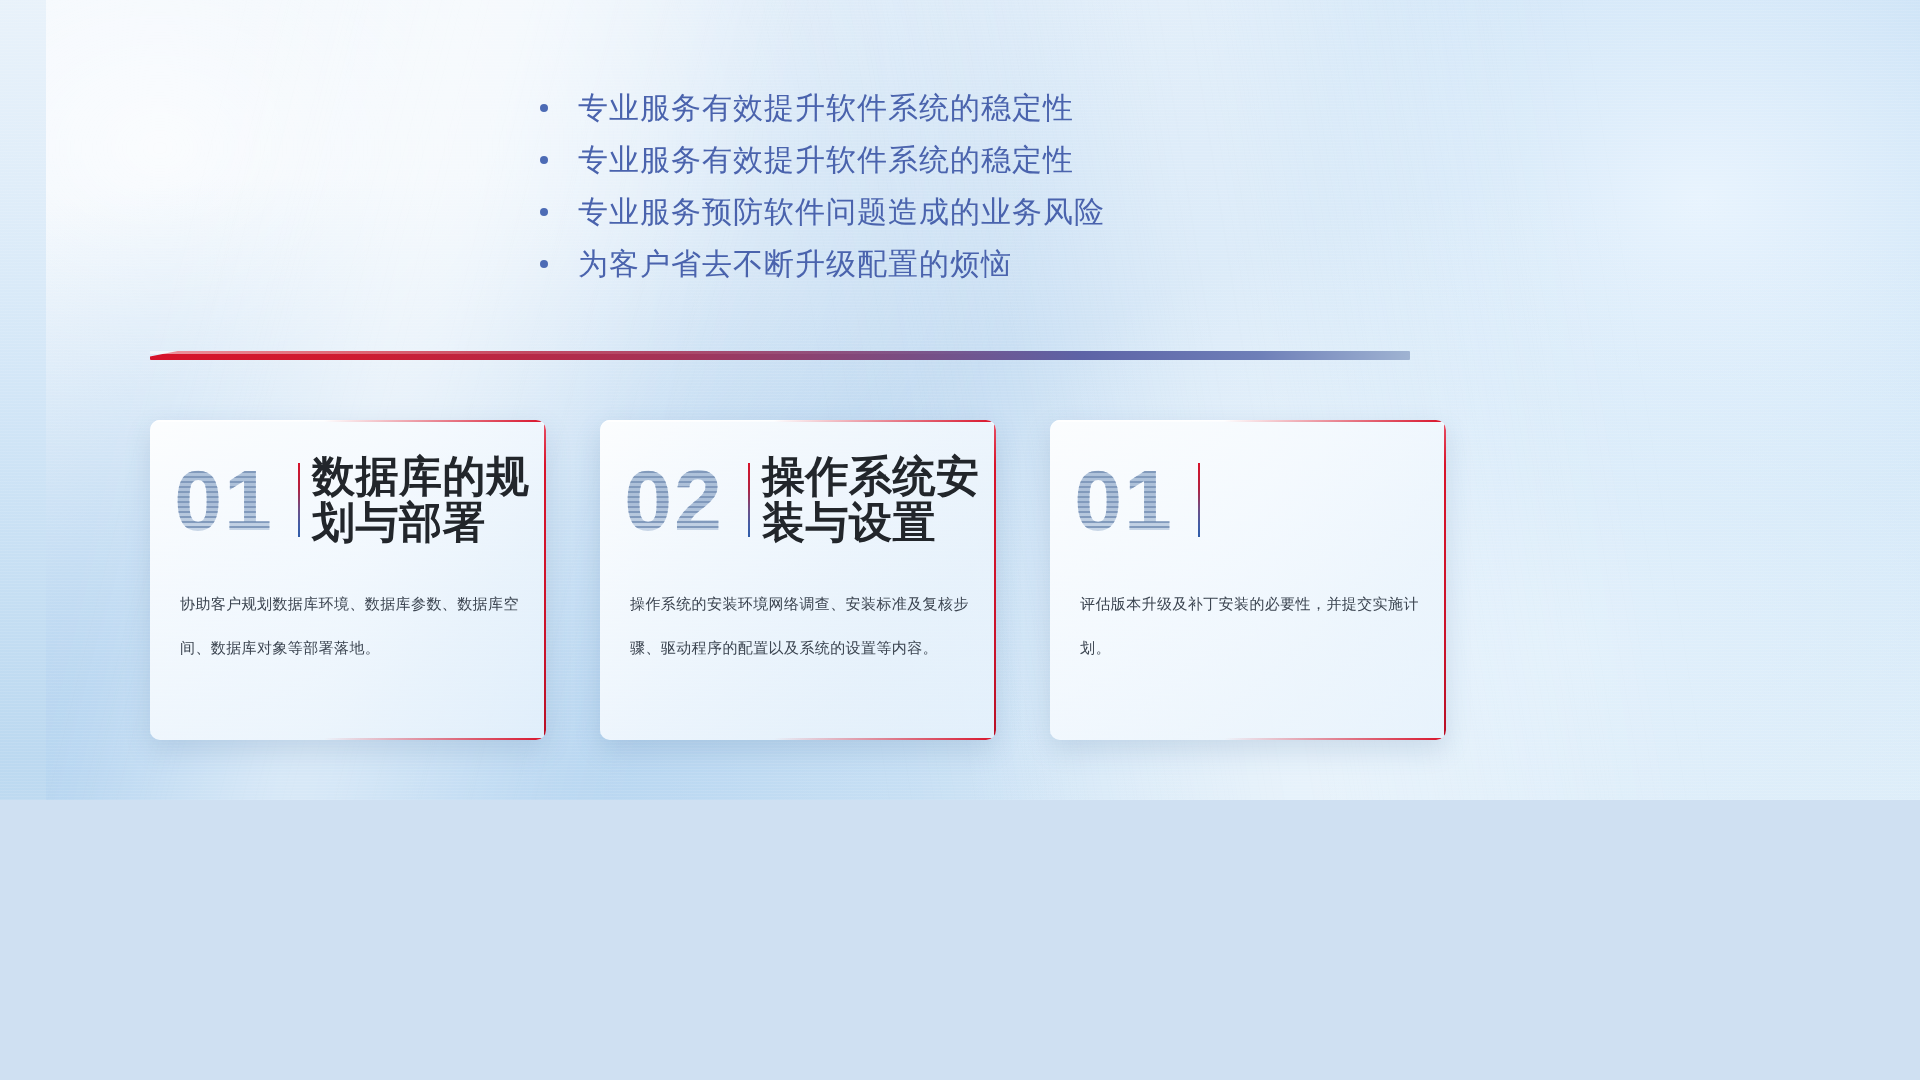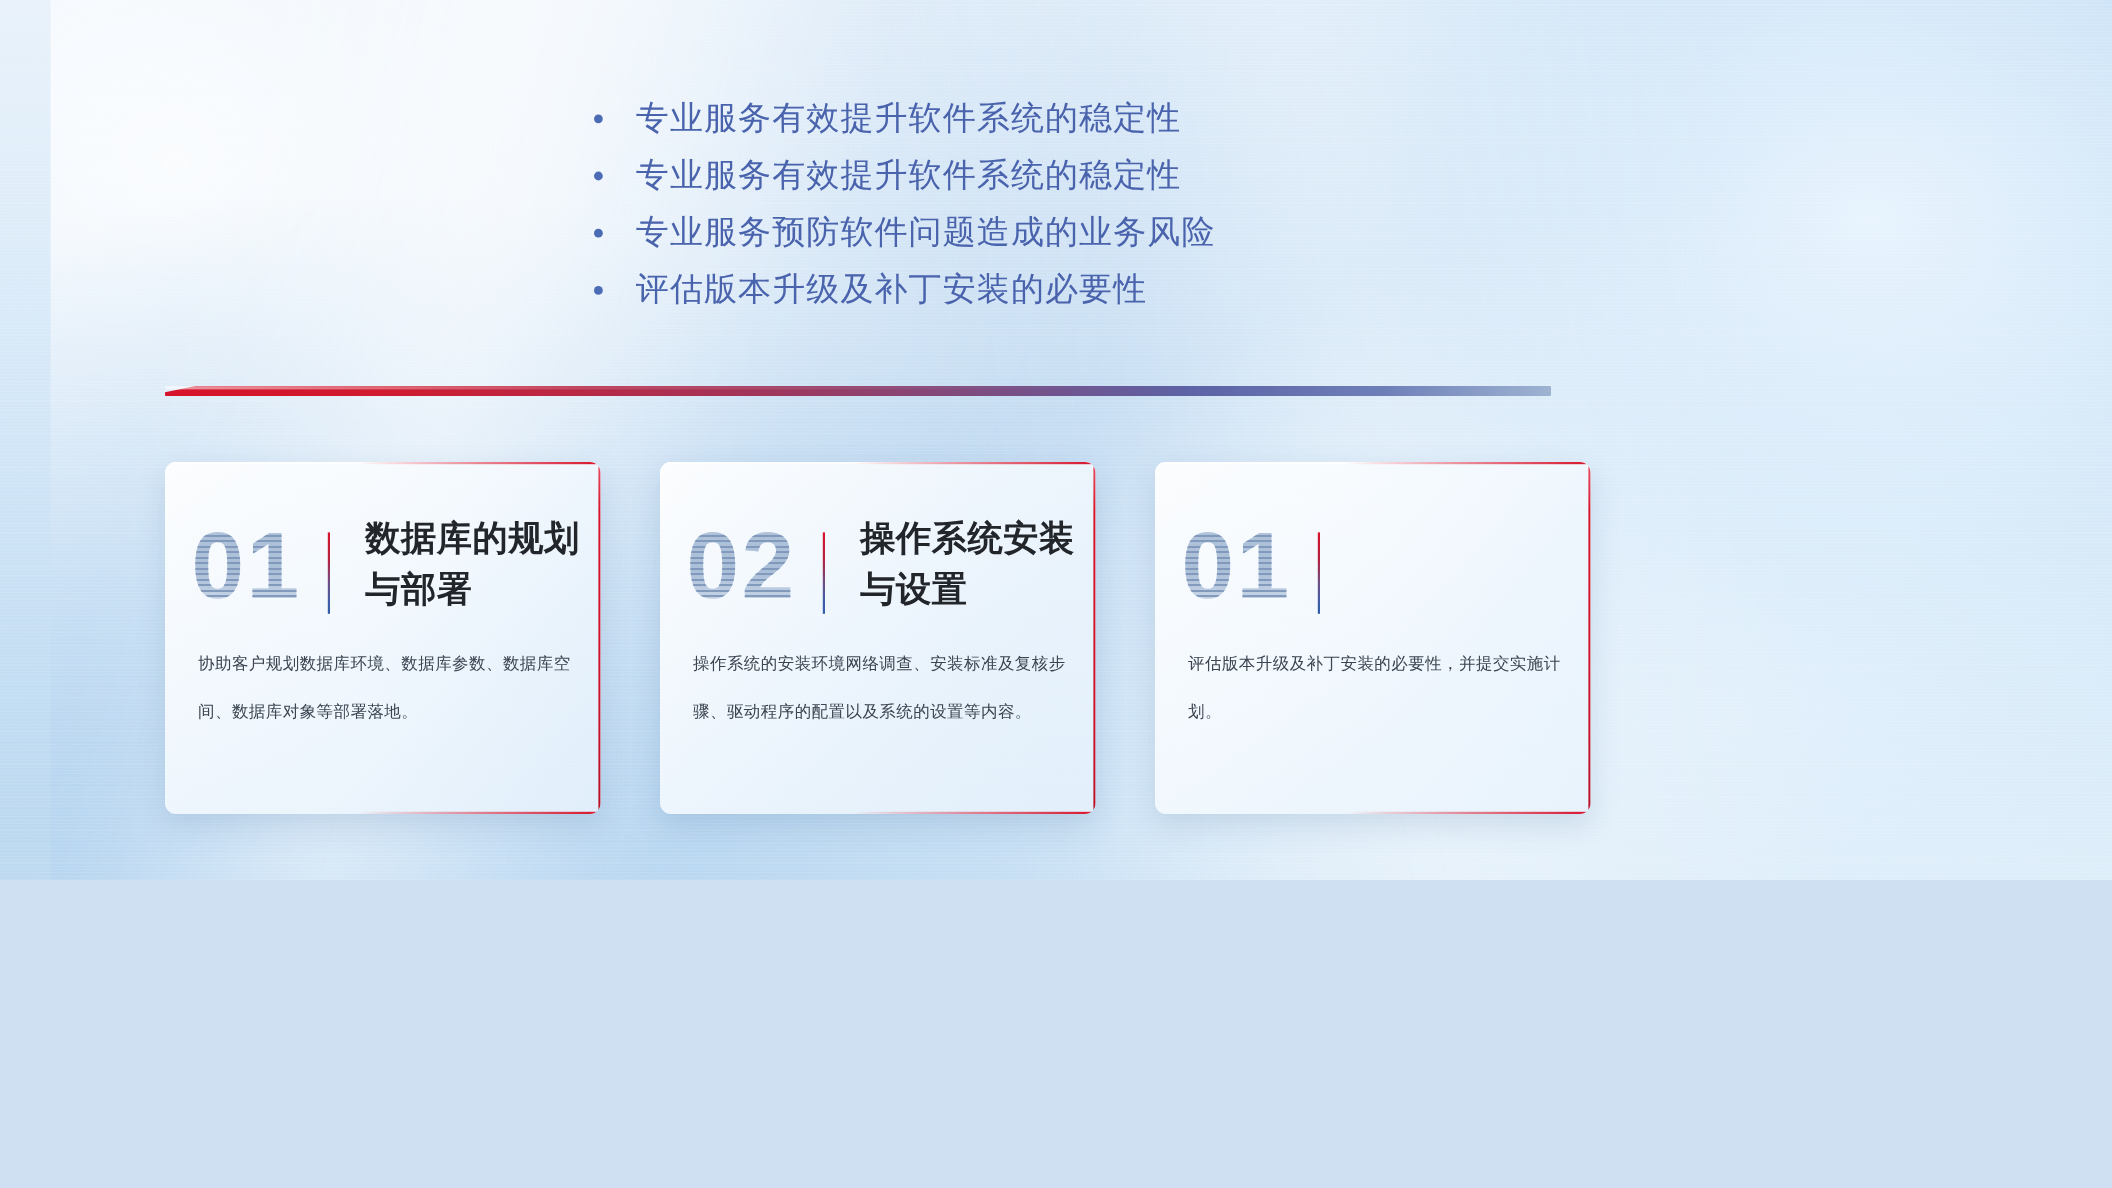--- a/index.html
+++ b/index.html
@@ -113,21 +113,21 @@
     position:absolute;right:0;bottom:0;height:2px;width:56%;
     background:linear-gradient(90deg,rgba(216,19,42,0) 0%, rgba(216,19,42,.35) 35%, #d8132a 100%);
   }
   .card-hi{
     position:absolute;left:0;top:0;width:100%;height:2px;
     background:linear-gradient(90deg,rgba(255,255,255,.95) 0%,rgba(255,255,255,.5) 55%,rgba(255,255,255,0) 100%);
   }
 
   .card-head{
     position:absolute;left:0;top:22px;width:100%;height:116px;
-    display:flex;align-items:flex-end;
+    display:flex;align-items:center;
   }
   .card-num{
     width:148px;flex:0 0 auto;
     display:flex;align-items:center;justify-content:center;
     font-size:86px;font-weight:700;line-height:1;
     letter-spacing:2px;
     color:#8ea5c4;
     -webkit-background-clip:text;background-clip:text;
     background-image:
       repeating-linear-gradient(0deg,
@@ -136,22 +136,22 @@
       linear-gradient(180deg, rgba(150,175,205,.85) 0%, rgba(120,150,190,.7) 55%, rgba(170,190,215,.5) 100%);
     -webkit-text-fill-color:transparent;
     opacity:.85;
     user-select:none;
   }
   .card-sep{
     width:2px;height:74px;flex:0 0 auto;
     background:linear-gradient(180deg,#d8132a 0%,#b4213f 34%,#6d4f86 62%,#3f5ea8 86%,#2f5ca8 100%);
   }
   .card-title{
-    flex:1 1 auto;padding-left:32px;padding-right:10px;
-    font-size:32px;line-height:46px;font-weight:700;color:#22262b;
+    flex:1 1 auto;padding-left:12px;padding-right:10px;
+    font-size:43px;line-height:46px;font-weight:700;color:#22262b;
     letter-spacing:.5px;
     font-family:Liberation Serif, serif;
   }
 
   .card-body{
     position:absolute;left:30px;right:22px;top:162px;
     font-size:15px;line-height:44px;color:#3b4450;letter-spacing:.4px;
   }
 </style>
 </head>
@@ -181,21 +181,21 @@
       <span class="bullet-text">专业服务有效提升软件系统的稳定性</span>
     </div>
 
     <div class="bullet-row">
       <span class="bullet-dot"></span>
       <span class="bullet-text">专业服务预防软件问题造成的业务风险</span>
     </div>
 
     <div class="bullet-row">
       <span class="bullet-dot"></span>
-      <span class="bullet-text">评估版本升级及补丁安装的必要性</span>
+      <span class="bullet-text">为客户省去不断升级配置的烦恼</span>
     </div>
 
   </div>
 
   <div class="divider">
     <div class="thick"></div>
     <div class="shine"></div>
   </div>
 
   <div class="cards">

